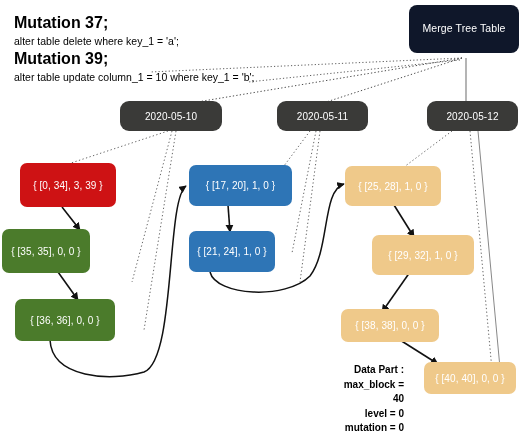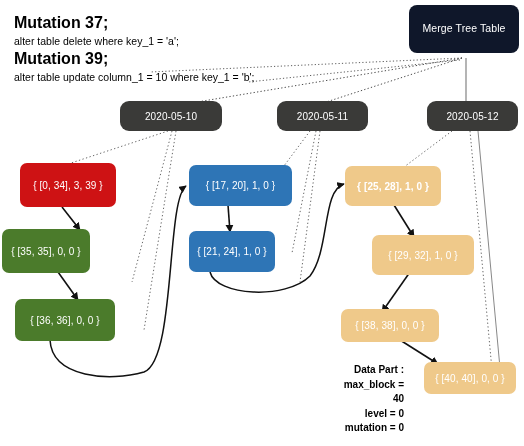--- a/index.html
+++ b/index.html
@@ -142,21 +142,21 @@
   <div class="node node-red" style="left:20px; top:163px; width:96px; height:44px;">{ [0, 34], 3, 39 }</div>
 
   <div class="node node-green" style="left:2px; top:229px; width:88px; height:44px;">{ [35, 35], 0, 0 }</div>
 
   <div class="node node-green" style="left:15px; top:299px; width:100px; height:42px;">{ [36, 36], 0, 0 }</div>
 
   <div class="node node-blue" style="left:189px; top:165px; width:103px; height:41px;">{ [17, 20], 1, 0 }</div>
 
   <div class="node node-blue" style="left:189px; top:231px; width:86px; height:41px;">{ [21, 24], 1, 0 }</div>
 
-  <div class="node node-tan" style="left:345px; top:166px; width:96px; height:40px;font-weight:bold;">{ [25, 28], 1, 0 }</div>
+  <div class="node node-tan" style="left:345px; top:166px; width:96px; height:40px;">{ [25, 28], 1, 0 }</div>
 
   <div class="node node-tan" style="left:372px; top:235px; width:102px; height:40px;">{ [29, 32], 1, 0 }</div>
 
   <div class="node node-tan" style="left:341px; top:309px; width:98px; height:33px;">{ [38, 38], 0, 0 }</div>
 
   <div class="node node-tan" style="left:424px; top:362px; width:92px; height:32px;">{ [40, 40], 0, 0 }</div>
 
   <div class="legend" style="left:280px; top:363px; width:124px;">
     <div>Data Part :</div>
     <div>max_block =</div>

